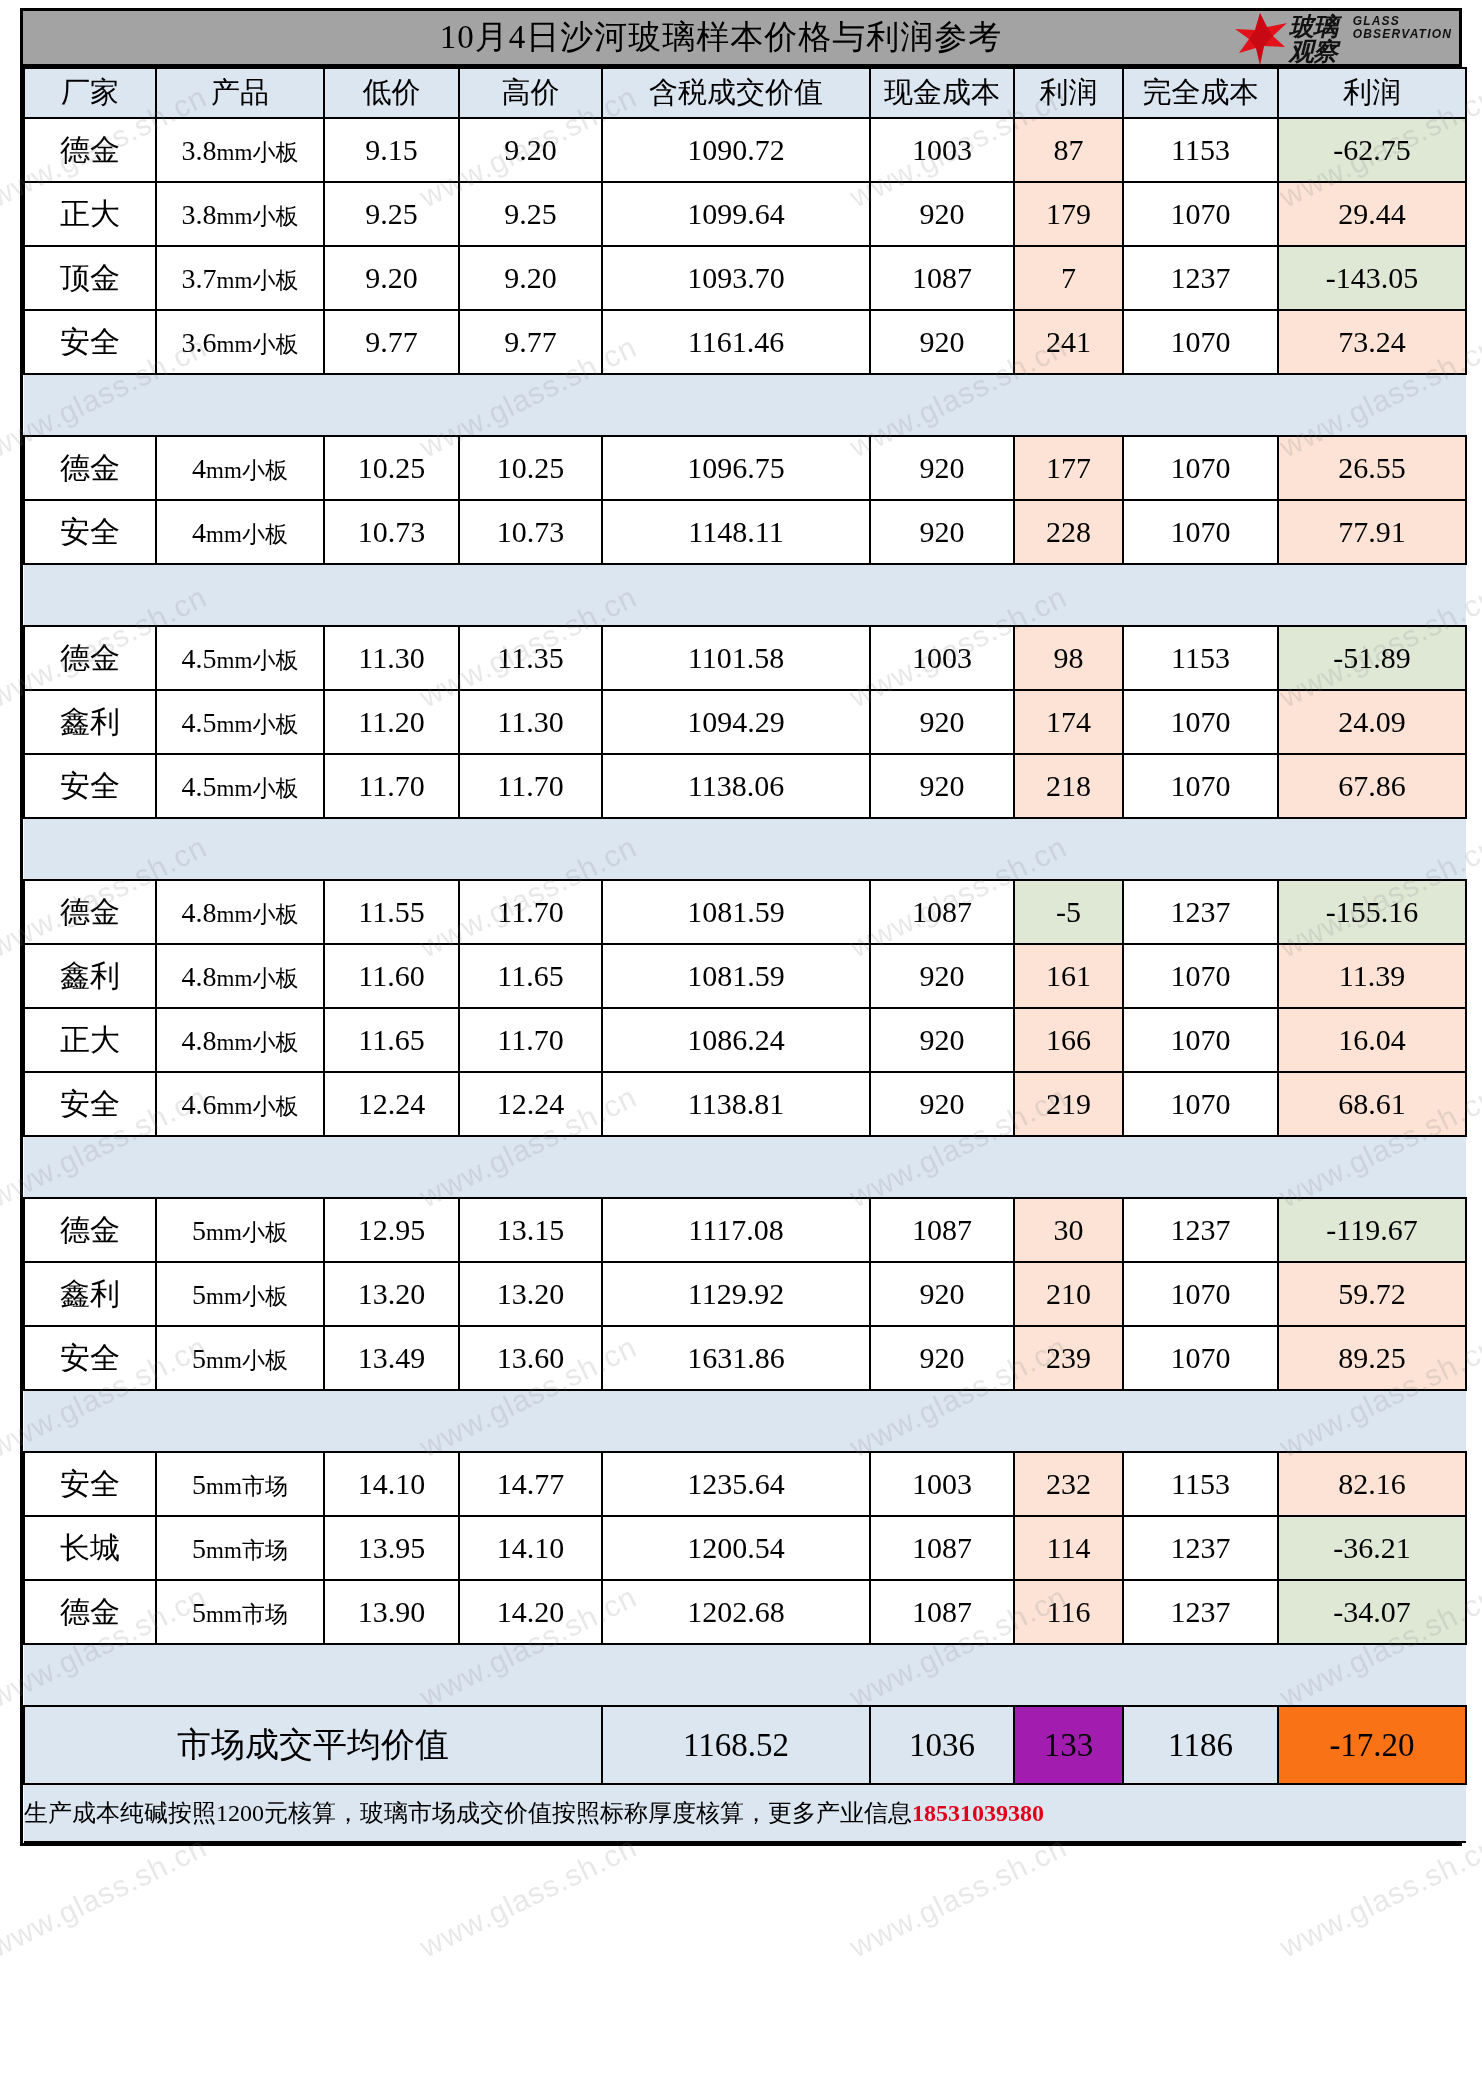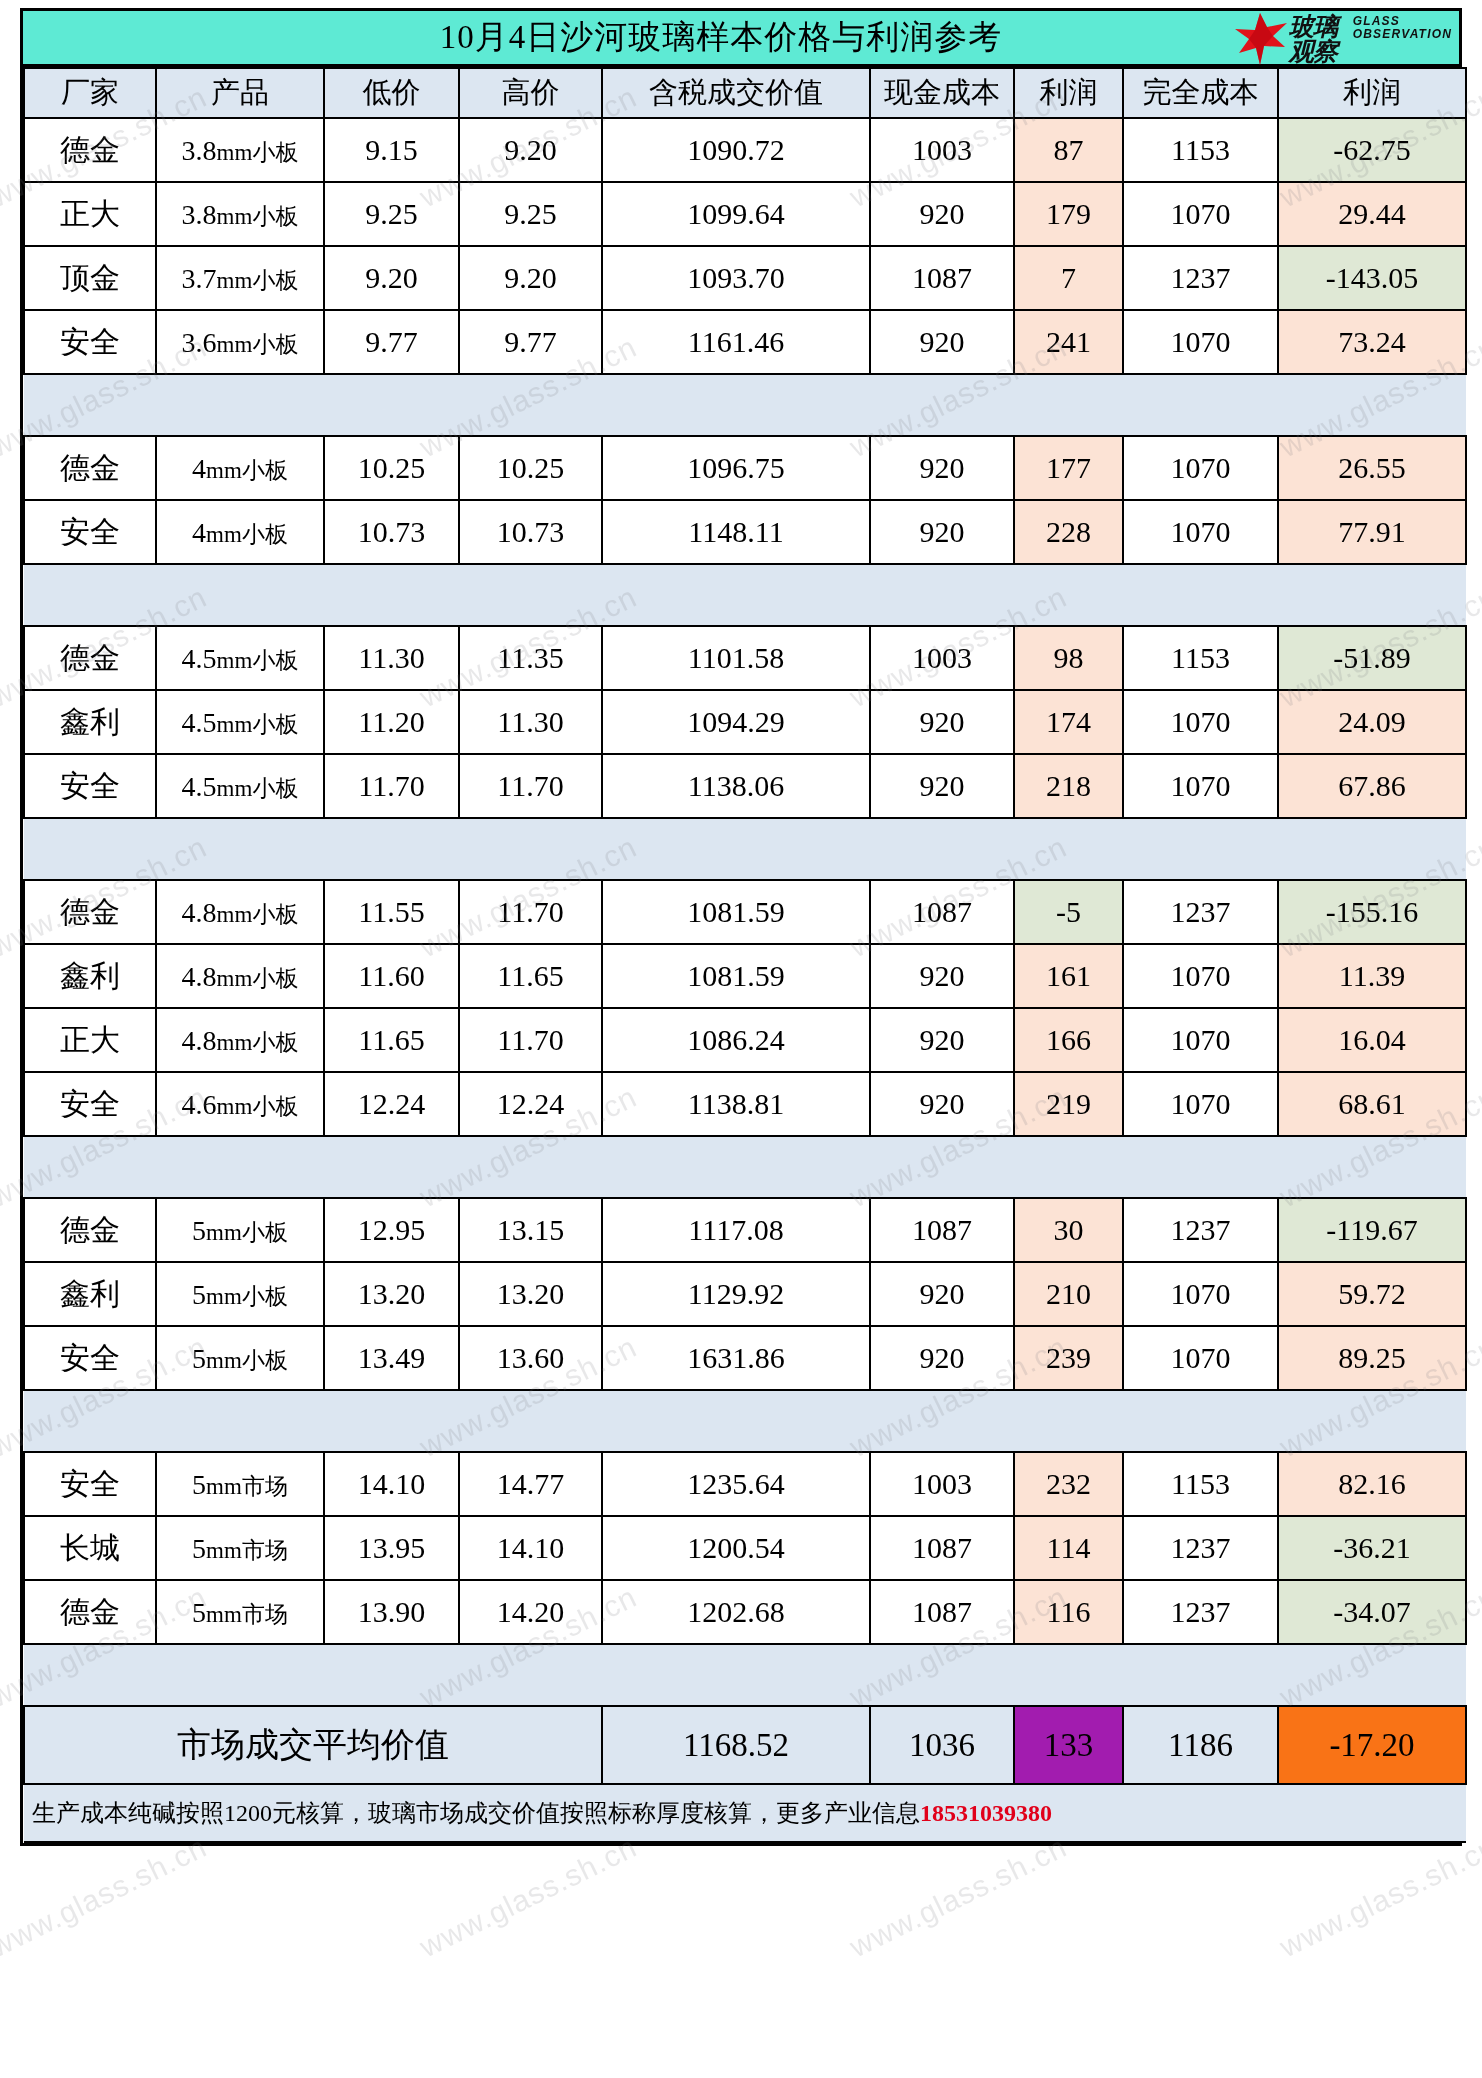--- a/index.html
+++ b/index.html
@@ -34,21 +34,21 @@
     width:1442px;
     z-index:2;
     border:3px solid #000;
     box-sizing:border-box;
     background:#fff;
   }
   
   #title-bar{
     position:relative;
     height:56px;
-    background:#5eead4;
+    background:#a3a3a3;
     border-bottom:3px solid #000;
     box-sizing:border-box;
   }
   #title-text{
     position:absolute;
     left:0;right:0;top:0;bottom:0;
     display:flex;align-items:center;justify-content:center;
     font-size:33px;
     font-family:"Liberation Serif","DejaVu Serif",serif;
     color:#000;
@@ -115,21 +115,20 @@
     font-size:33px;
   }
   tr.avg-row td.avg-label{font-size:34px;}
   tr.avg-row td.c-profit-pos{background:#a21caf;}
   tr.avg-row td.c-profit-neg{background:#f97316;}
   
   tr.note-row td{
     height:56px;
     background:#dce6f1;
     text-align:left;
-    padding-left:8px;
     font-size:24px;
     border-left:none;border-right:none;
   }
   .note-phone{color:#e1001a;font-weight:bold;}
 </style>
 </head>
 <body>
 
 <div id="watermarks">
     <div class="wm" style="left: -20px; top: 130px;">www.glass.sh.cn</div>

